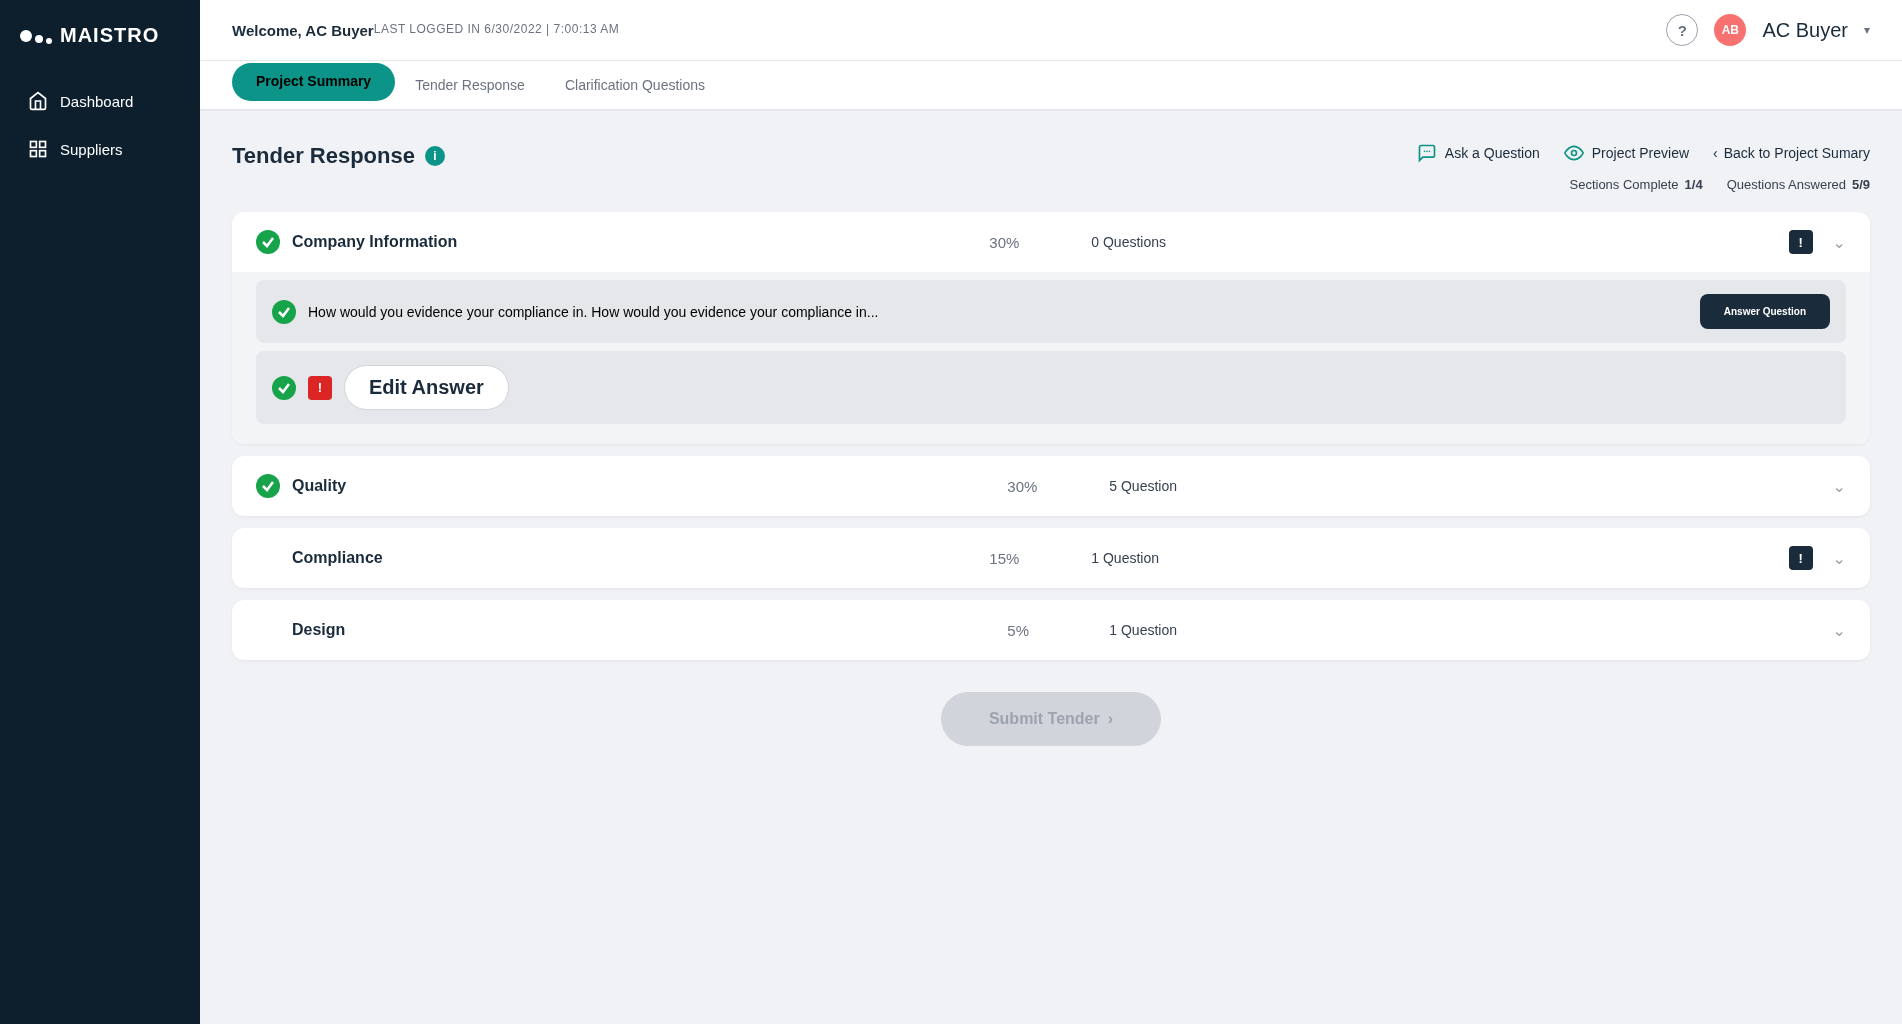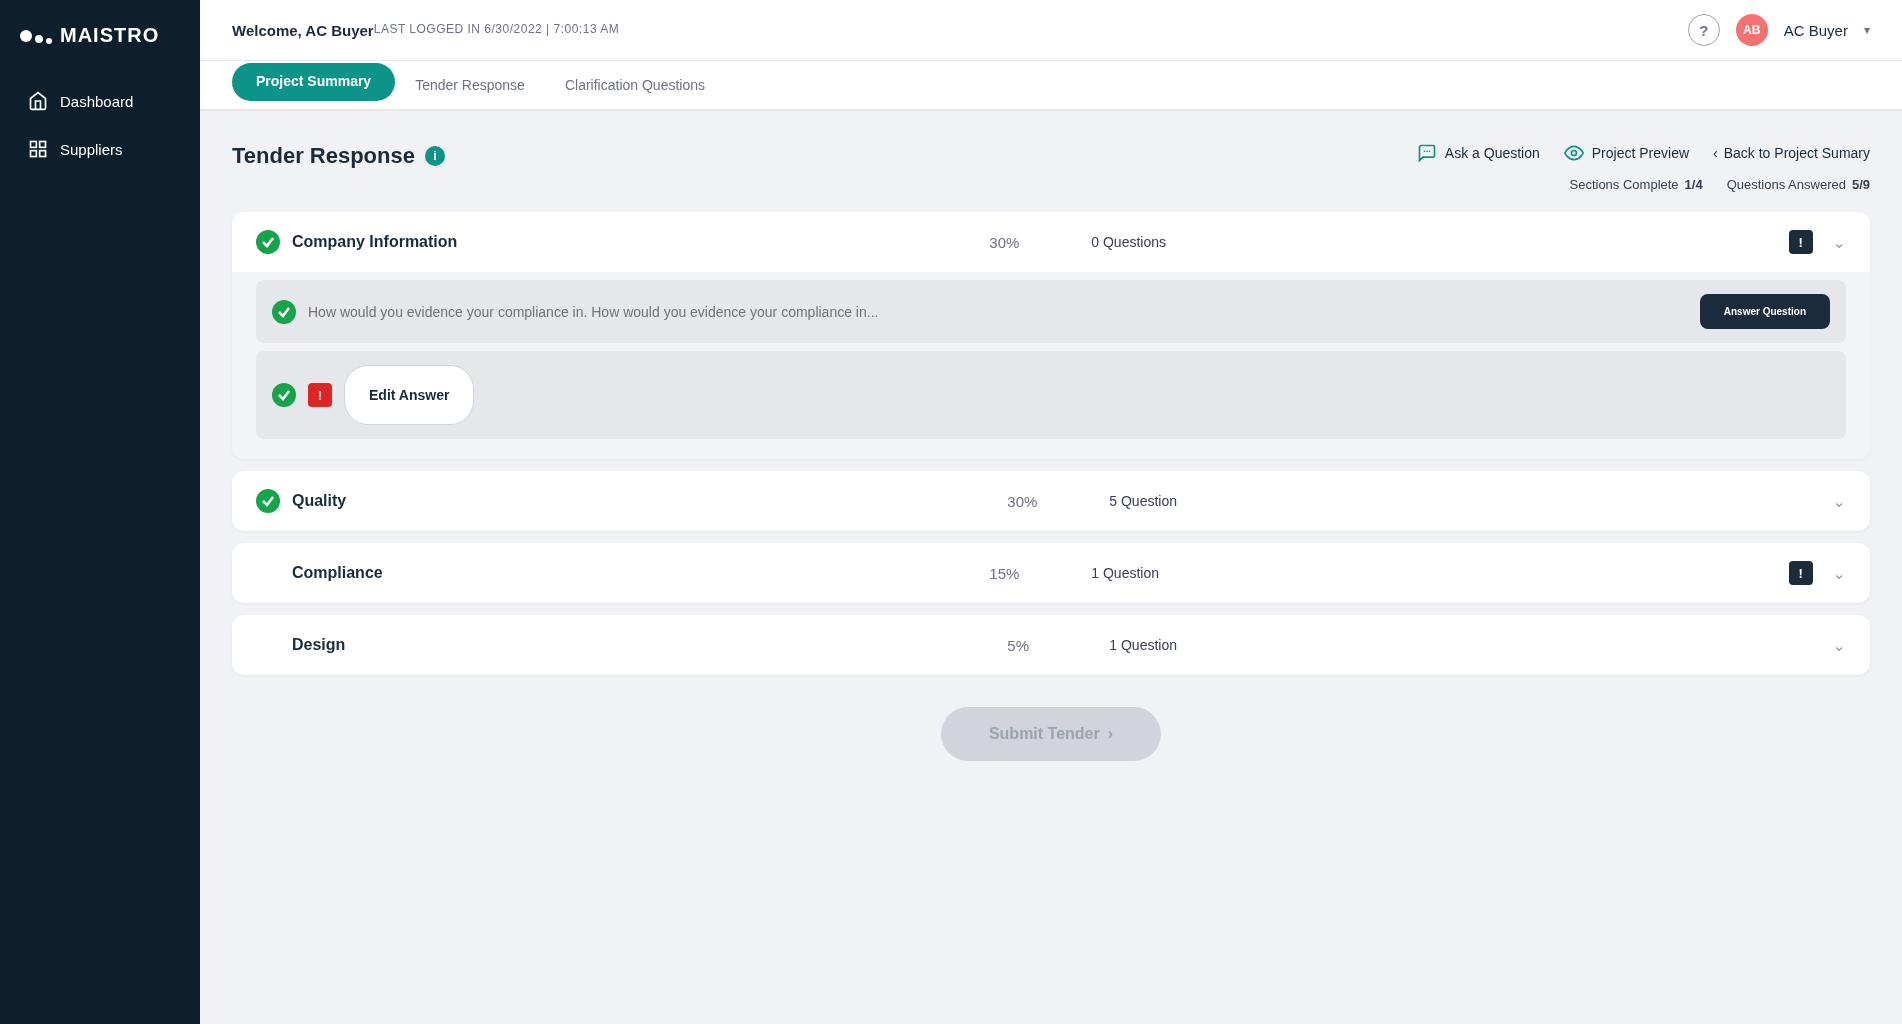--- a/index.html
+++ b/index.html
@@ -78,21 +78,21 @@
       font-size: 15px;
       font-weight: 600;
     }
     .user-avatar {
       width: 32px; height: 32px;
       border-radius: 50%;
       background: #f87171;
       display: flex; align-items: center; justify-content: center;
       color: white; font-size: 12px; font-weight: 700;
     }
-    .user-name { font-size: 15px; color: #1a2b3c; font-weight: 500; }
+    .user-name { font-size: 20px; color: #1a2b3c; font-weight: 500; }
     .chevron-down { font-size: 12px; color: #6b7280; cursor: pointer; }
 
     
     .content { flex: 1; overflow-y: auto; padding: 0; background: #f0f2f5; }
 
     
     .tab-bar {
       background: white;
       padding: 0 32px;
       display: flex;
@@ -105,21 +105,21 @@
       font-size: 14px;
       font-weight: 500;
       color: #6b7280;
       cursor: pointer;
       border-bottom: 2px solid transparent;
       margin-bottom: -2px;
       white-space: nowrap;
     }
     .tab.active {
       background: #0d9488;
-      color: #ffffff;
+      color: #000000;
       border-radius: 20px;
       padding: 10px 24px;
       border-bottom: 2px solid transparent;
       margin-bottom: 8px;
       font-weight: 600;
     }
 
     
     .page-content { padding: 32px 32px; }
 
@@ -225,39 +225,39 @@
     .sub-questions { background: #f3f4f6; padding: 8px 24px 12px; }
     .sub-question-row {
       display: flex;
       align-items: center;
       background: #e5e7eb;
       border-radius: 8px;
       padding: 14px 16px;
       margin-bottom: 8px;
       gap: 12px;
     }
-    .sub-q-text { flex: 1; font-size: 14px; color: #737373; }
+    .sub-q-text { flex: 1; font-size: 14px; color: #000000; }
     .answer-btn {
       background: #1a2b3c;
       color: white;
       border: none;
       border-radius: 8px;
       padding: 12px 24px;
       font-size: 10px;
       font-weight: 600;
       cursor: pointer;
       white-space: nowrap;
     }
     .edit-btn {
       background: white;
       color: #1a2b3c;
       border: 1.5px solid #d1d5db;
       border-radius: 24px;
-      padding: 21px 24px;
-      font-size: 14px;
+      padding: 10px 24px;
+      font-size: 20px;
       font-weight: 600;
       cursor: pointer;
       white-space: nowrap;
     }
 
     
     .submit-row {
       display: flex;
       justify-content: center;
       margin-top: 32px;

